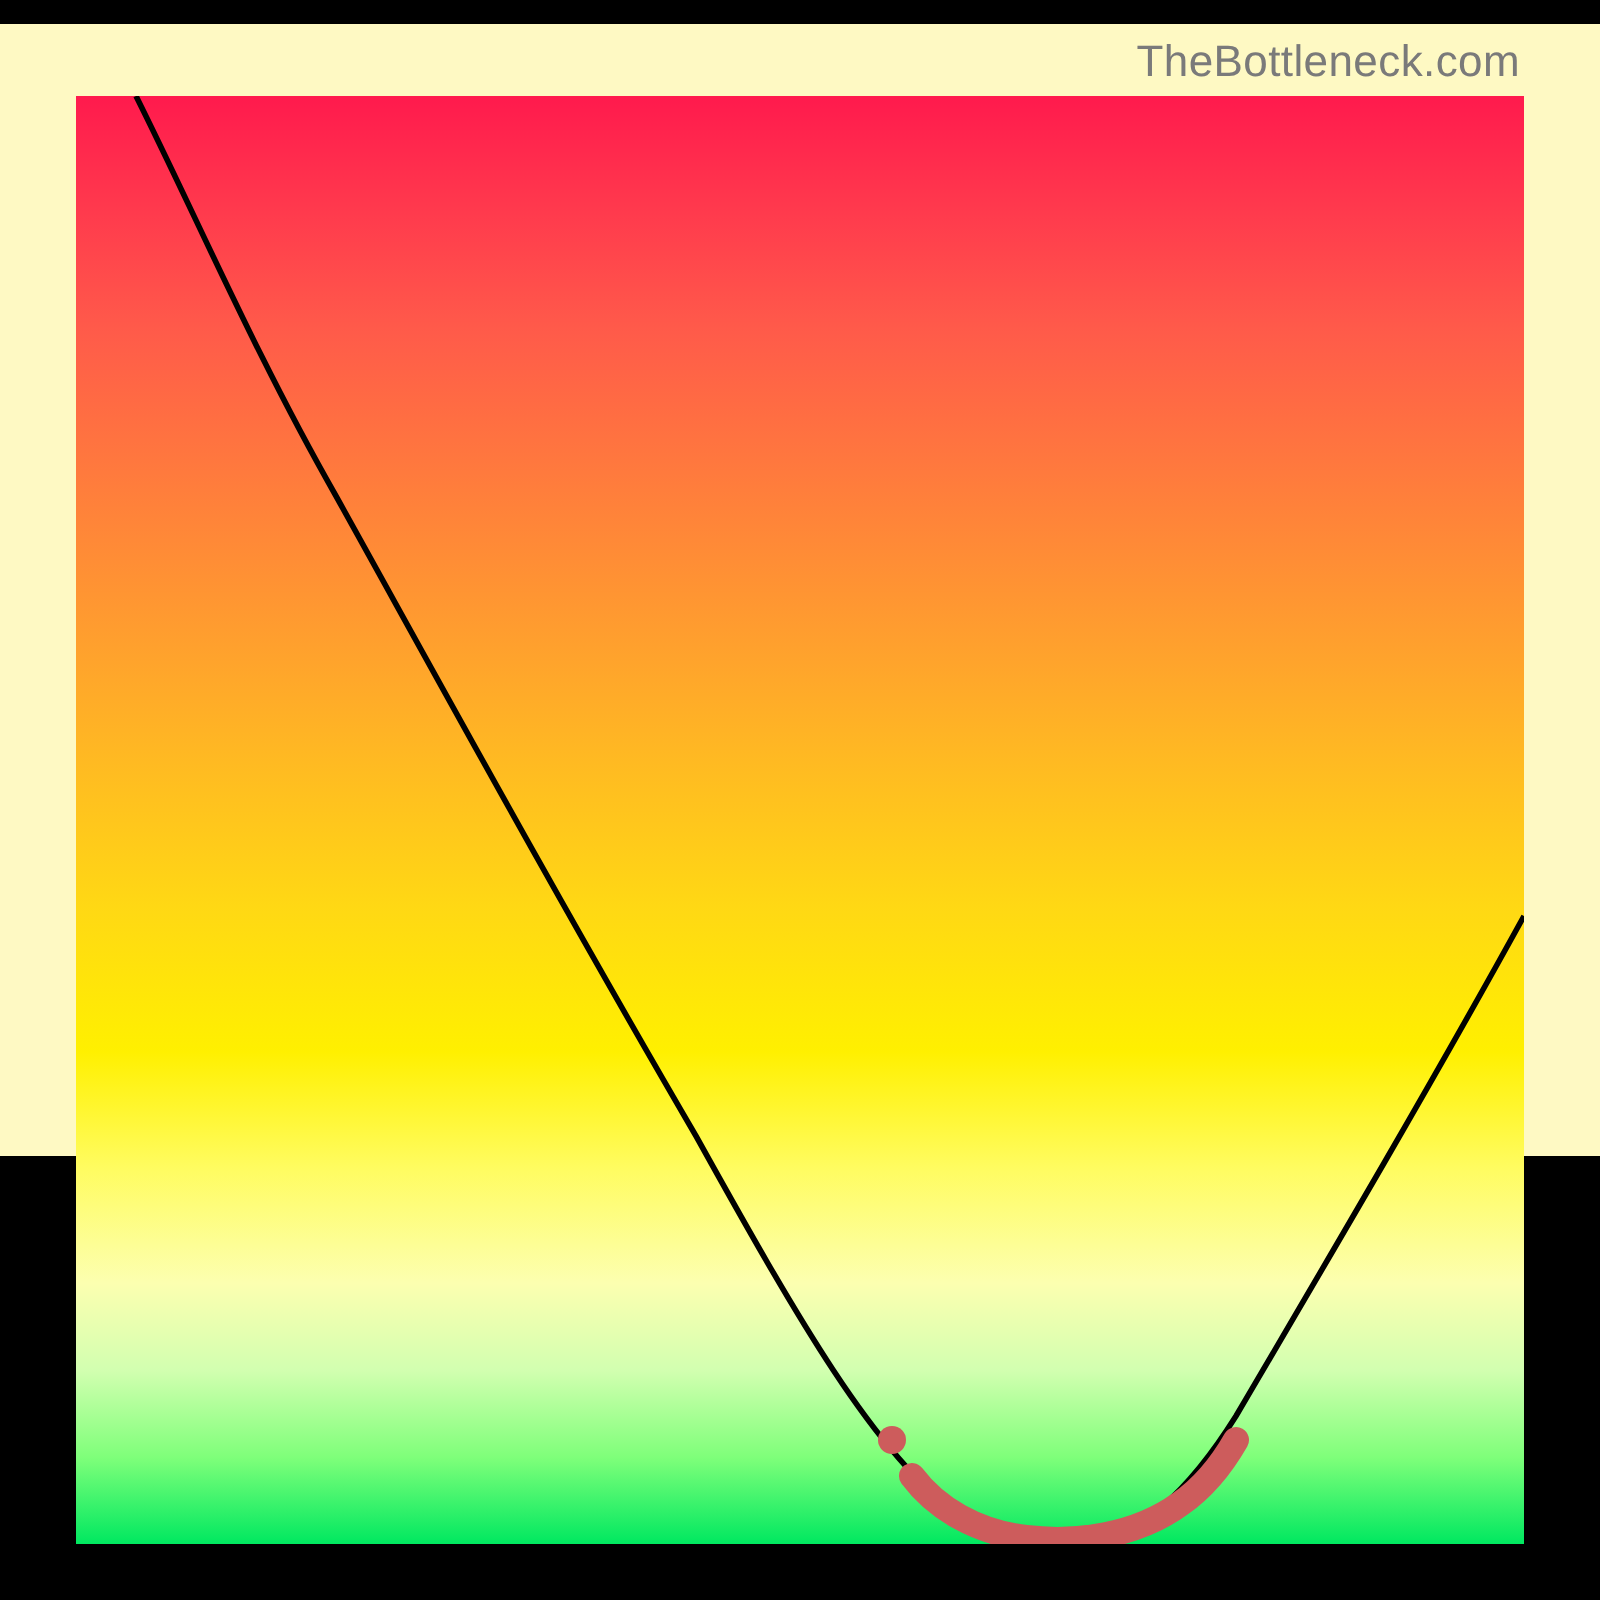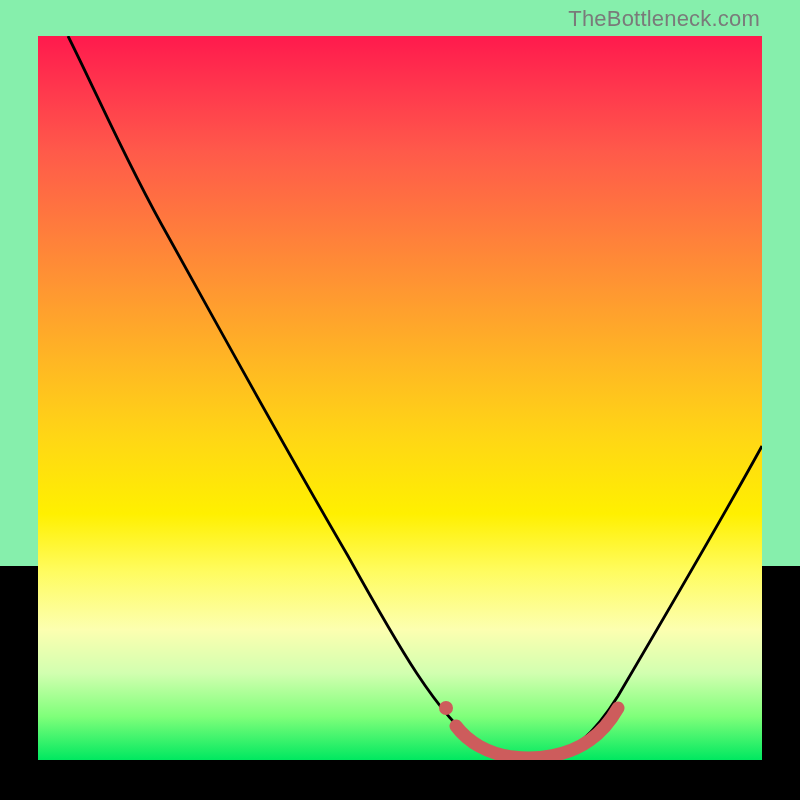--- a/index.html
+++ b/index.html
@@ -7,24 +7,24 @@
     padding: 0;
     width: 800px;
     height: 800px;
     background: #000;
     overflow: hidden;
     font-family: Arial, Helvetica, sans-serif;
   }
   .frame {
     position: absolute;
     left: 0;
-    top: 0;
+    top: 12px;
     width: 800px;
     height: 566px;
-    background: #86efac;
+    background: #fef9c3;
   }
   .plot-area {
     position: absolute;
     left: 38px;
     top: 36px;
     width: 724px;
     height: 724px;
     background: linear-gradient(to bottom,
       #ff1a4d 0%,
       #ff3a4d 8%,

